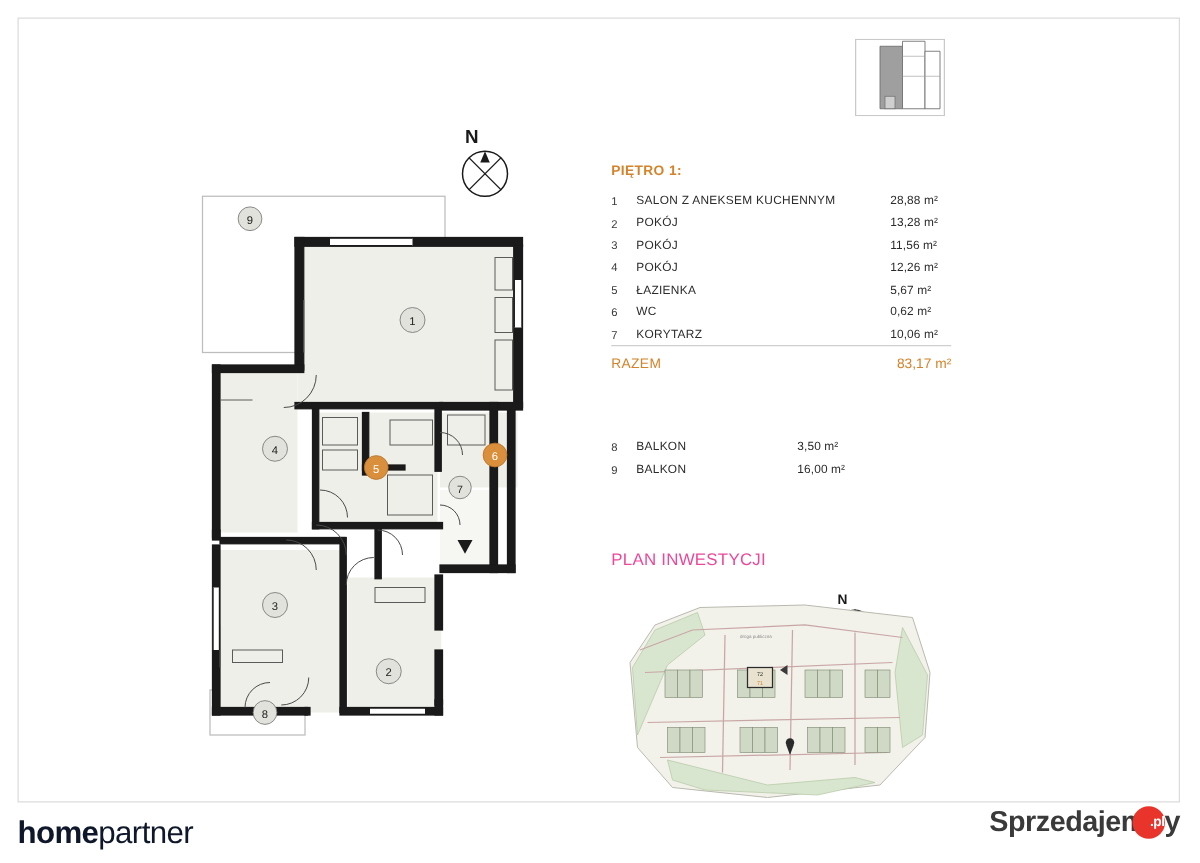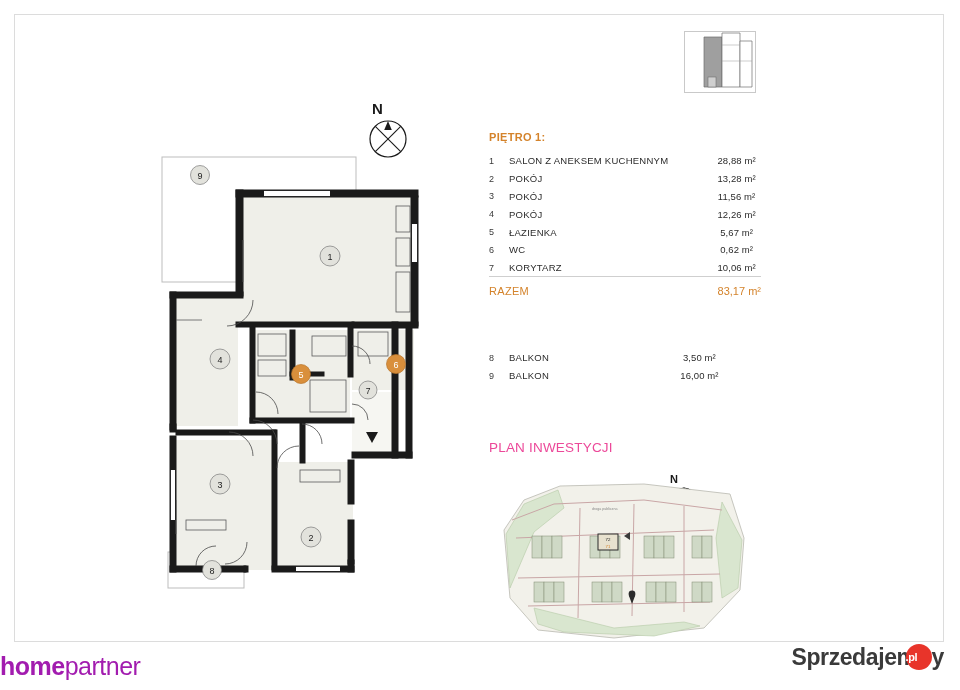--- a/index.html
+++ b/index.html
@@ -72,21 +72,21 @@
   }
   td.idx {
     width: 20px;
     color: #3a3a3a;
     font-size: 9px;
   }
   td.nm {
     letter-spacing: .25px;
   }
   td.ar {
-    text-align: center;
+    text-align: left;
     white-space: nowrap;
     letter-spacing: .1px;
   }
   .sum-rule {
     position: absolute;
     left: 489px; top: 276px;
     width: 272px;
     border-top: 1px solid #cfcfcf;
   }
   .sum-row {
@@ -139,43 +139,43 @@
   }
   .north-big {
     position: absolute;
     left: 360px; top: 100px;
     width: 56px; height: 62px;
   }
 
   
   .logo-home {
     position: absolute;
-    left: 0; top: 652px;
+    left: 14px; top: 652px;
     font-size: 25px;
-    color: #a21caf;
+    color: #0f172a;
     letter-spacing: -0.5px;
     font-weight: bold;
   }
   .logo-home .b { font-weight: normal; }
   .brand {
     position: absolute;
     right: 16px; top: 644px;
     font-size: 23px;
     font-weight: bold;
     color: #3a3a3a;
     letter-spacing: -0.4px;
   }
   .brand .dotpl {
     display: inline-block;
     width: 26px; height: 26px;
     border-radius: 50%;
     background: #e8342a;
     color: #fff;
     font-size: 11px;
-    text-align: left;
+    text-align: right;
     line-height: 26px;
     vertical-align: 4px;
     margin-left: -11px;
     position: relative;
     z-index: 2;
   }
   .brand .y { position: relative; z-index: 3; }
 </style>
 </head>
 <body>

